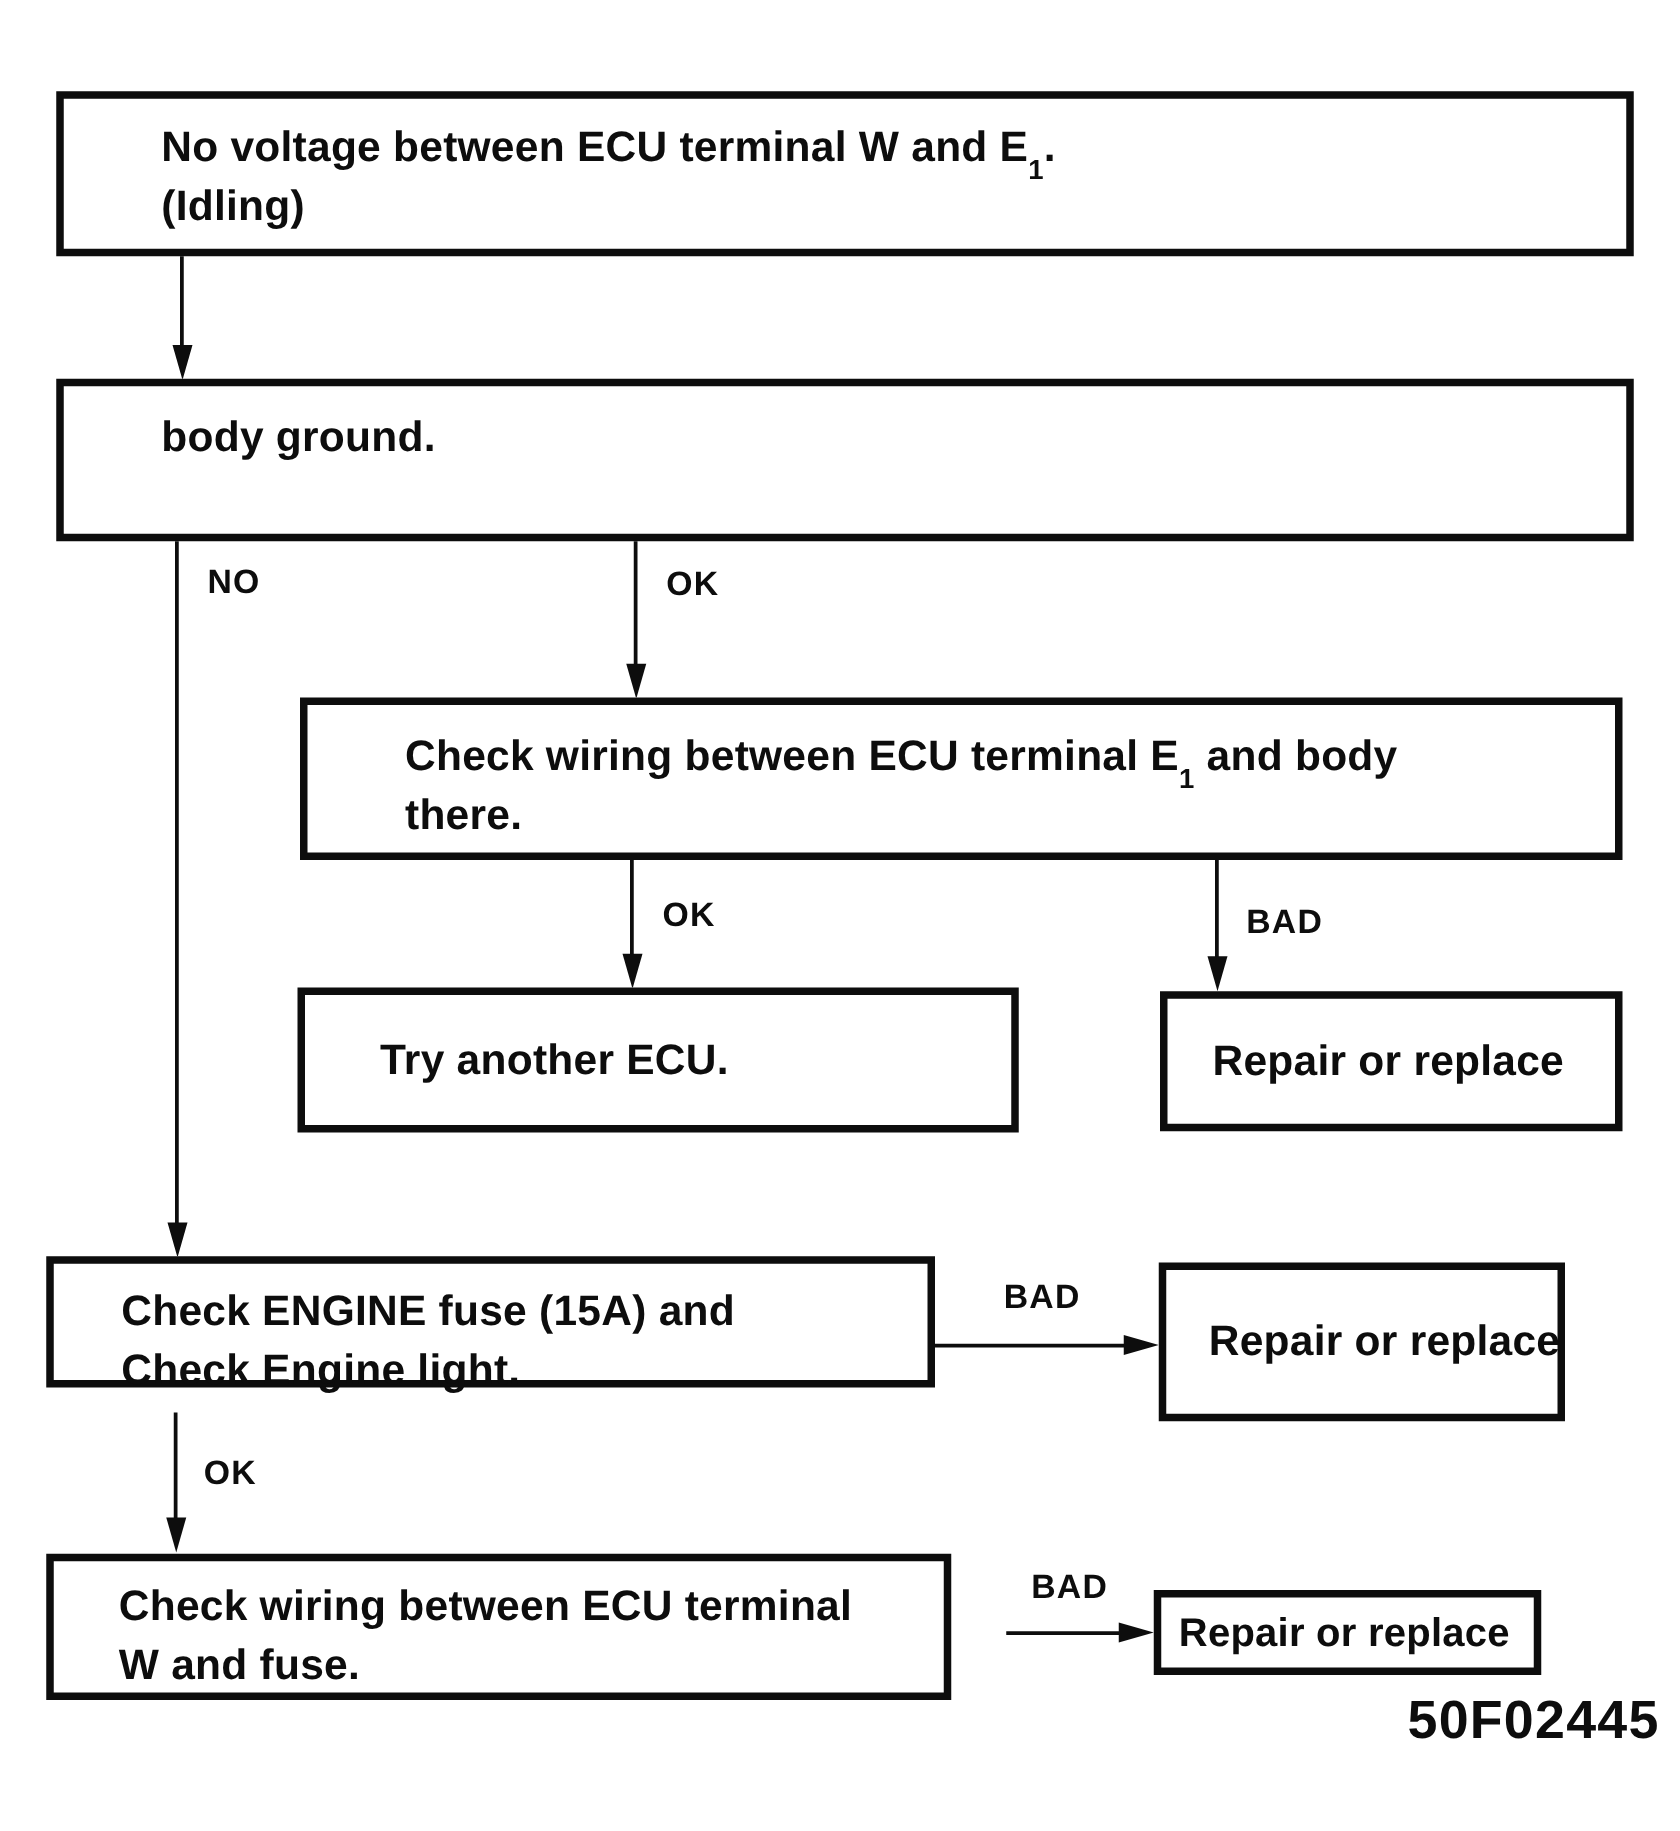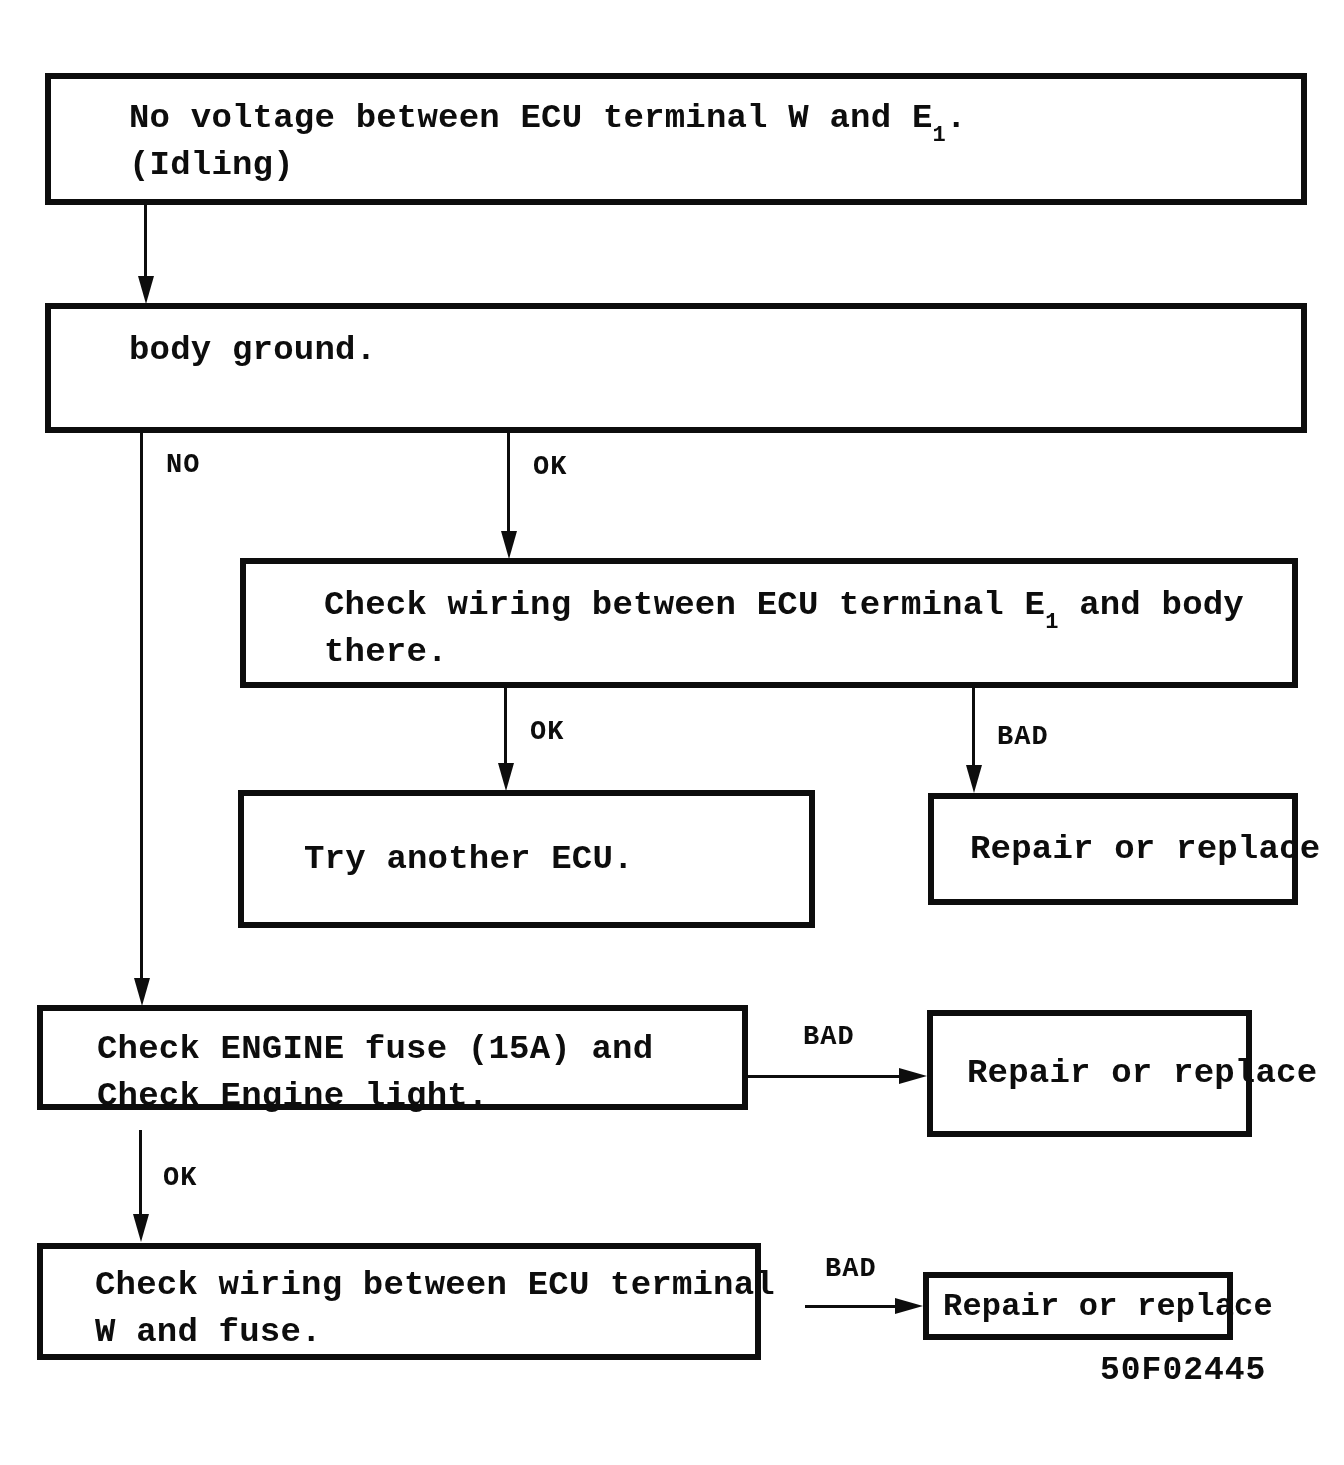--- a/index.html
+++ b/index.html
@@ -1,20 +1,20 @@
 <!DOCTYPE html>
 <html><head>
 <meta charset="utf-8">
 <style>
   html,body{margin:0;padding:0;background:#e8e8e8;}
   .page{
     position:relative;
     width:1344px;height:1465px;
     background:#ffffff;
-    font-family:Liberation Mono, monospace;
+    font-family:Liberation Sans, sans-serif;
     color:#0d0d0d;
     overflow:hidden;
   }
   .fbox{
     position:absolute;
     border:6px solid #0d0d0d;
     background:#ffffff;
     box-sizing:border-box;
     font-size:34px;
     font-weight:700;
@@ -46,24 +46,25 @@
     border-top:28px solid #0d0d0d;
   }
   .ah-right{
     position:absolute;width:0;height:0;
     border-top:8px solid transparent;
     border-bottom:8px solid transparent;
     border-left:28px solid #0d0d0d;
   }
   .figure-id{
     position:absolute;
-    font-size:33px;
+    font-size:43px;
     font-weight:700;
     letter-spacing:1px;
     white-space:nowrap;
+    margin-left:26px;
   }
 </style>
 </head>
 <body>
 
 <div class="page">
 
   <div class="fbox" style="left:45px;top:73px;width:1262px;height:132px;padding:16px 20px 0 78px;">
     <div class="bline"><span>No voltage between ECU terminal W and E</span><sub class="tsub">1</sub><span>.</span></div>
     <div class="bline">(Idling)</div>
@@ -90,21 +91,21 @@
   </div>
 
   <div class="edge-label" style="left:530px;top:717px;">OK</div>
   <div class="vline" style="left:504px;top:688px;height:76px;"></div>
   <div class="ah-down" style="left:498px;top:763px;"></div>
 
   <div class="edge-label" style="left:997px;top:722px;">BAD</div>
   <div class="vline" style="left:972px;top:688px;height:78px;"></div>
   <div class="ah-down" style="left:966px;top:765px;"></div>
 
-  <div class="fbox vcenter" style="left:238px;top:790px;width:577px;height:138px;padding-left:60px;">
+  <div class="fbox vcenter" style="left:238px;top:790px;width:577px;height:116px;padding-left:60px;">
     <div class="bline">Try another ECU.</div>
   </div>
 
   <div class="fbox vcenter" style="left:928px;top:793px;width:370px;height:112px;padding-left:36px;">
     <div class="bline">Repair or replace</div>
   </div>
 
   <div class="fbox" style="left:37px;top:1005px;width:711px;height:105px;padding:15px 0 0 54px;">
     <div class="bline">Check ENGINE fuse (15A) and</div>
     <div class="bline">Check Engine light.</div>

